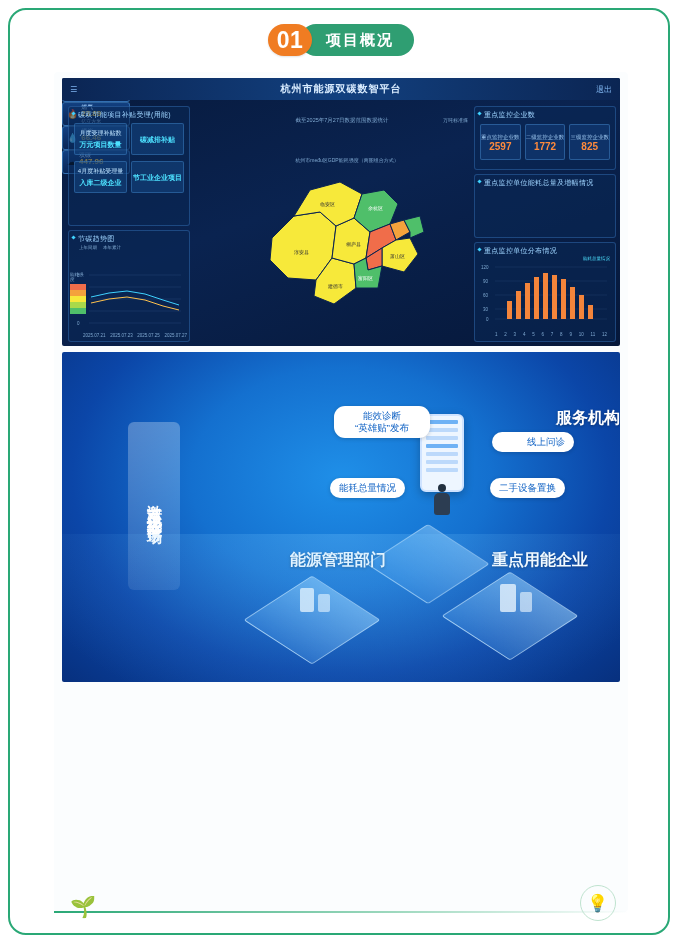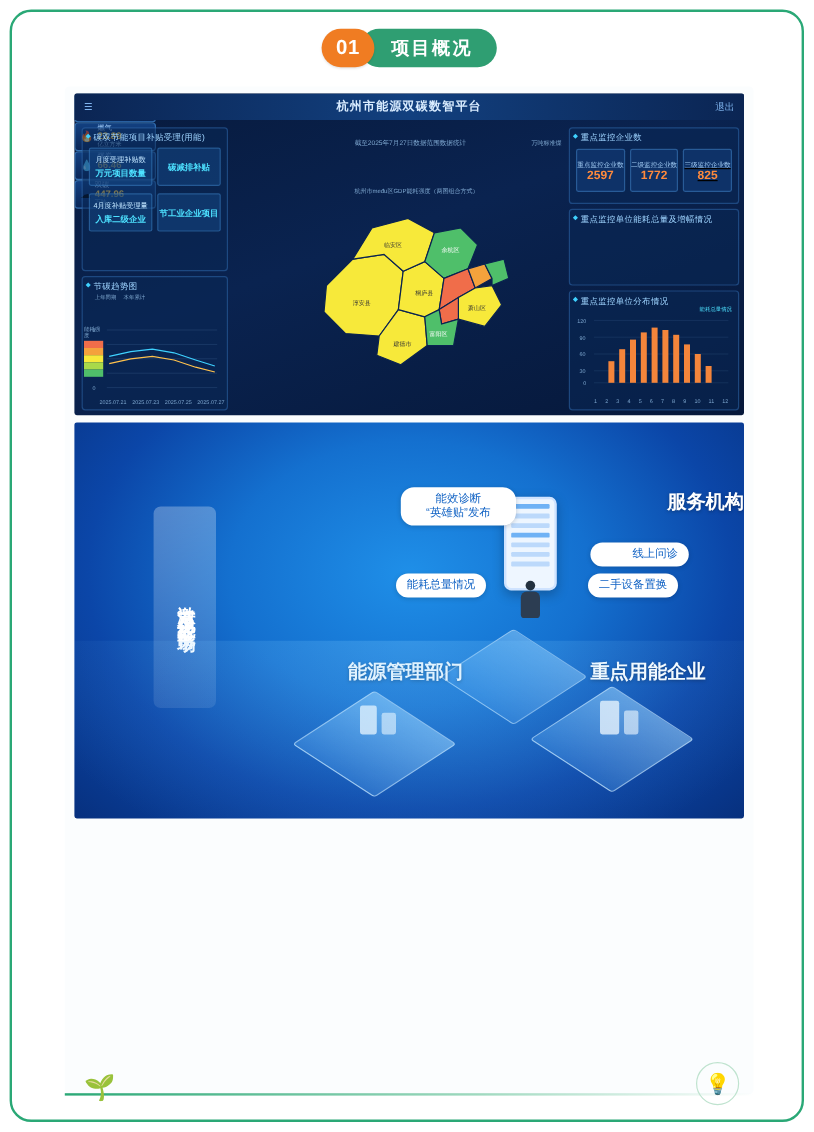--- a/index.html
+++ b/index.html
@@ -38,21 +38,21 @@
     justify-content: center;
     align-items: center;
     gap: 0px;
   }
   .num-badge {
     width: 44px;
     height: 32px;
     border-radius: 16px;
     background: #f07c22;
     color: #ffffff;
-    font-size: 17px;
+    font-size: 23px;
     font-weight: bold;
     display: flex;
     align-items: center;
     justify-content: center;
     letter-spacing: 0.5px;
     z-index: 3;
     box-shadow: 0 1px 2px rgba(0,0,0,0.12);
   }
   .title-pill {
     height: 32px;
@@ -488,21 +488,21 @@
         <div class="panel-h">重点监控企业数</div>
         <div style="display:flex; gap:4px; padding:4px 5px;">
           <div class="num-card" style="width:40px;height:34px;">
             <span class="c">重点监控企业数</span>
             <span class="n">2597</span>
           </div>
           <div class="num-card" style="width:40px;height:34px;">
             <span class="c">二级监控企业数</span>
             <span class="n">1772</span>
           </div>
-          <div class="num-card" style="width:40px;height:34px;text-decoration:underline;">
+          <div class="num-card" style="width:40px;height:34px;">
             <span class="c">三级监控企业数</span>
             <span class="n">825</span>
           </div>
         </div>
       </div>
 
       <div class="panel" style="left:412px; top:96px; width:140px; height:62px;">
         <div class="panel-h">重点监控单位能耗总量及增幅情况</div>
       </div>
 
@@ -574,21 +574,21 @@
           <i></i>
       </div>
       <div class="person">
         <div class="head"></div>
           <div class="body"></div>
       </div>
 
       <div class="tag" style="left:272px; top:54px; width:78px;">
         能效诊断<br>“英雄贴”发布
       </div>
-      <div class="tag" style="left:430px; top:100px;padding-left:35px;">线上问诊</div>
+      <div class="tag" style="left:430px; top:80px;padding-left:35px;">线上问诊</div>
       <div class="tag" style="left:268px; top:126px;">能耗总量情况</div>
       <div class="tag" style="left:428px; top:126px;">二手设备置换</div>
 
       <div class="slabel" style="left:494px; top:56px;">服务机构</div>
       <div class="slabel" style="left:228px; top:198px;">能源管理部门</div>
       <div class="slabel" style="left:430px; top:198px;">重点用能企业</div>
 
       <div style="position:absolute; left:238px; top:236px; width:14px; height:24px; background:rgba(255,255,255,.75); border-radius:2px;"></div>
       <div style="position:absolute; left:256px; top:242px; width:12px; height:18px; background:rgba(255,255,255,.6); border-radius:2px;"></div>
       <div style="position:absolute; left:438px; top:232px; width:16px; height:28px; background:rgba(255,255,255,.75); border-radius:2px;"></div>

